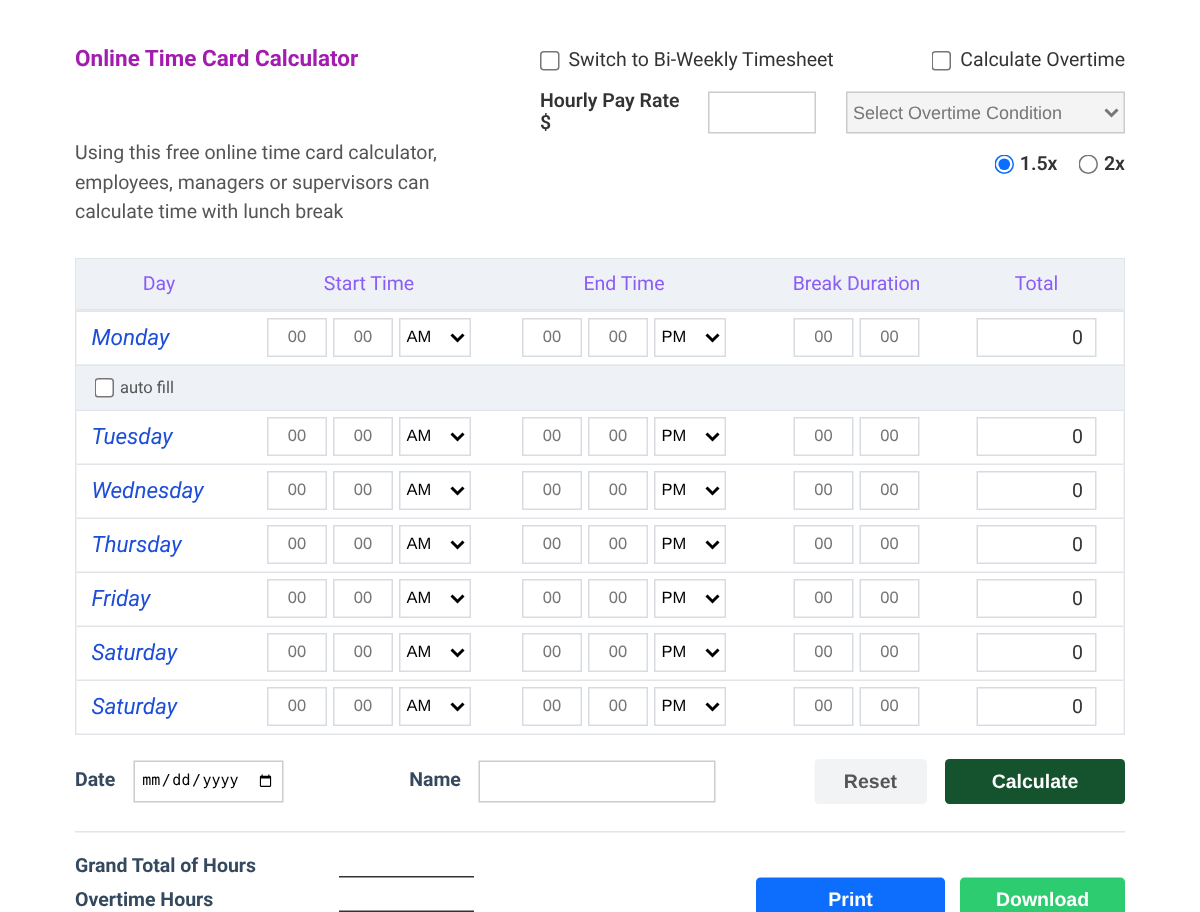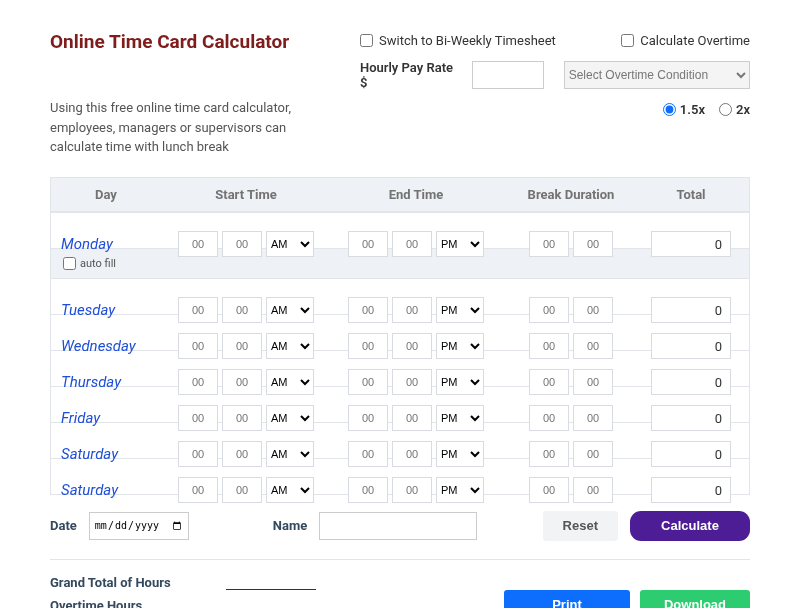--- a/index.html
+++ b/index.html
@@ -1,51 +1,51 @@
 <!DOCTYPE html>
 <html><head>
 <meta charset="utf-8">
 <style>
 * { box-sizing: border-box; margin: 0; padding: 0; }
 body { font-family: -apple-system, BlinkMacSystemFont, "Segoe UI", Roboto, Arial, sans-serif; background: #fff; color: #333; width: 800px; padding: 30px 50px; font-size: 13px; }
 .header-row { display: flex; gap: 30px; }
 .header-left { width: 280px; }
 .header-right { flex: 1; display: flex; flex-direction: column; gap: 12px; }
-h1 { font-size: 19px; font-weight: 700; color: #7f1d1d; margin-bottom: 10px; }
+h1 { font-size: 15px; font-weight: 700; color: #a21caf; margin-bottom: 10px; }
 .subtitle { font-size: 13px; color: #555; line-height: 1.5; margin-top: 45px; }
 .check-row { display: flex; justify-content: space-between; align-items: center; margin-top: 3px;}
 .check-row label { font-size: 13px; display: flex; align-items: center; gap: 6px; }
 .pay-row { display: flex; align-items: center; gap: 10px; }
 .pay-row .lbl { font-size: 13px; font-weight: 600; color: #333; }
 .pay-row input[type="text"] { width: 72px; height: 28px; border: 1px solid #ccc; padding: 0 6px; }
 .pay-row select { width: 190px; height: 28px; border: 1px solid #ccc; background: #f4f4f4; color: #777; font-size: 12px; }
 .radio-row { display: flex; justify-content: flex-end; gap: 14px; font-size: 13px; font-weight: 600; }
 .radio-row label { display: flex; align-items: center; gap: 4px; }
 .table-wrap { margin-top: 20px; border: 1px solid #e1e5ea; }
 .thead, .trow { display: grid; grid-template-columns: 110px 170px 170px 140px 100px; gap: 0; align-items: center; }
-.thead { background: #eef1f5; height: 34px; text-align: center; font-weight: 700; color: #737373; font-size: 13px; border-bottom: 1px solid #e1e5ea; }
+.thead { background: #eef1f5; height: 34px; text-align: center; font-weight: 400; color: #8b5cf6; font-size: 13px; border-bottom: 1px solid #e1e5ea; }
 .thead > div { padding: 0 6px; }
 .trow { height: 36px; border-top: 1px solid #e1e5ea; }
 .day-cell { padding: 0 10px; font-size: 15px; color: #1d4ed8; font-style: italic; }
-.cellpad { padding: 18px 4px; display: flex; gap: 4px; justify-content: center; }
+.cellpad { padding: 4px 4px; display: flex; gap: 4px; justify-content: center; }
 .cellpad.start, .cellpad.end { }
 .numbox { width: 40px; height: 26px; border: 1px solid #d8dce2; text-align: center; font-size: 11px; color: #555; background: #fff; }
 .ampm { width: 48px; height: 26px; border: 1px solid #d8dce2; font-size: 11px; background: #fff; }
 .total-cell { padding: 0 10px; }
 .total-box { width: 100%; height: 26px; border: 1px solid #d8dce2; text-align: right; padding: 0 8px; font-size: 13px; color: #333; line-height: 26px; background: #fff; }
 .autofill-row { background: #eef1f5; height: 30px; display: flex; align-items: center; padding: 0 12px; font-size: 11px; border-top: 1px solid #e1e5ea; }
 .autofill-row label { display: flex; align-items: center; gap: 4px; color: #555; }
 .controls { display: flex; align-items: center; gap: 12px; margin-top: 16px; }
 .controls .lbl2 { font-size: 13px; font-weight: 700; color: #34495e; }
 .controls input[type="date"] { width: 100px; height: 28px; border: 1px solid #ccc; font-size: 10px; padding: 0 4px; }
 .controls input[type="text"].name { width: 158px; height: 28px; border: 1px solid #ccc; }
 .spacer { flex: 1; }
 .btn { height: 30px; padding: 0 20px; border-radius: 3px; border: none; font-size: 13px; font-weight: 600; cursor: pointer; }
 .btn-reset { background: #f1f3f5; color: #555; }
-.btn-calc { background: #4c1d95; color: #fff; width: 120px; border-radius: 11px; }
+.btn-calc { background: #14532d; color: #fff; width: 120px; }
 .divider { border: none; border-top: 1px solid #e1e5ea; margin: 18px 0 14px; }
 .footer { display: flex; justify-content: space-between; }
 .summary { display: flex; flex-direction: column; gap: 7px; }
 .summary-row { display: flex; align-items: flex-end; gap: 16px; }
 .summary-row .slabel { width: 160px; font-size: 13px; font-weight: 700; color: #34495e; }
 .summary-row .sval { width: 90px; border-bottom: 1px solid #333; height: 16px; }
 .footer-actions { display: flex; align-items: center; gap: 10px; }
 .btn-print { background: #0d6efd; color: #fff; width: 126px; }
 .btn-download { background: #2ecc71; color: #fff; width: 110px; }
 input[type="checkbox"], input[type="radio"] { accent-color: #0d6efd; }

